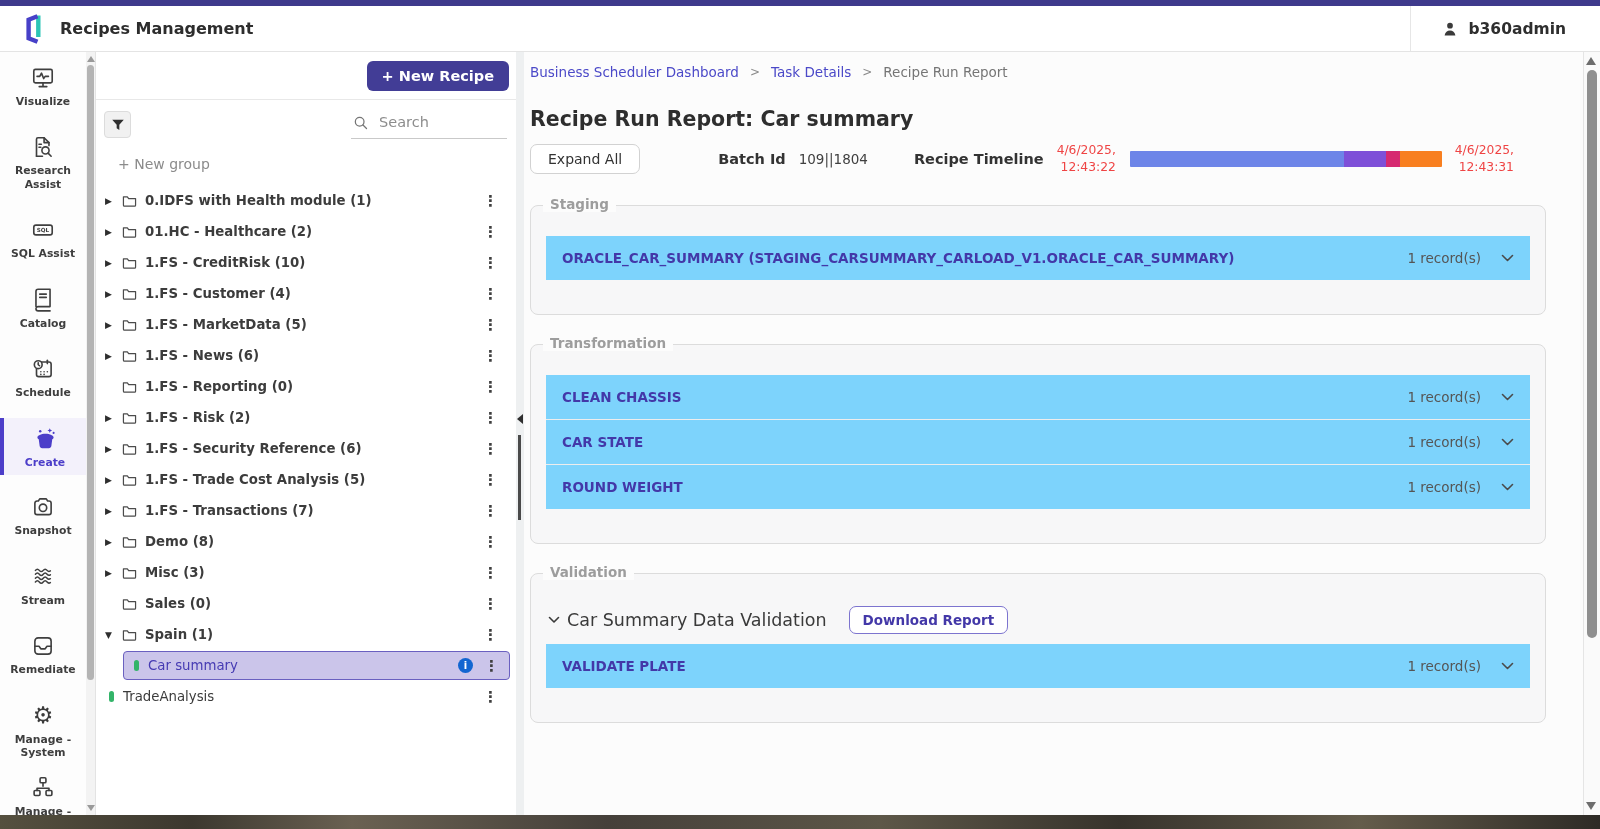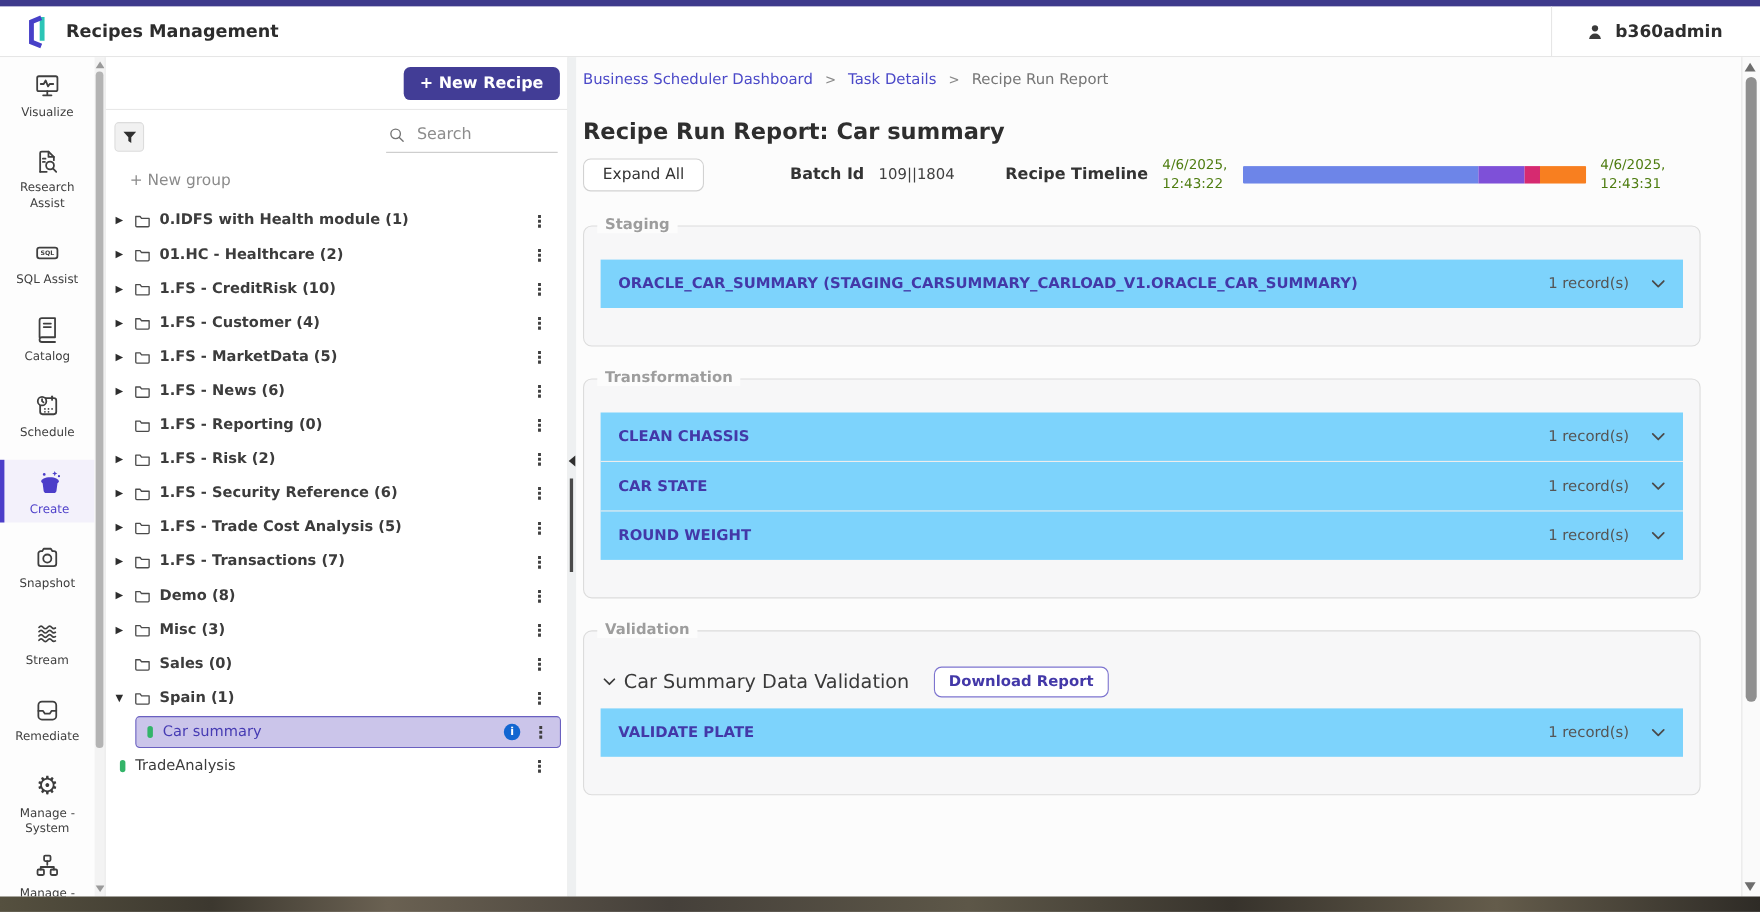--- a/index.html
+++ b/index.html
@@ -16,21 +16,21 @@
   .user{display:flex;align-items:center;gap:9px;font-weight:bold;font-size:15.5px;color:#2e2e2e;
         margin-right:34px;cursor:pointer;}
   
   .iconbar{position:absolute;top:52px;left:0;width:86px;bottom:14px;background:#fdfdfd;
            overflow:hidden;padding-top:12px;box-sizing:border-box;}
   .nav-item{width:86px;display:flex;flex-direction:column;align-items:center;margin-bottom:25px;
             cursor:pointer;box-sizing:border-box;}
   .nav-item.two{margin-bottom:14px;}
   .nav-icon{display:flex;height:27px;align-items:center;}
   .gear-glyph{font-size:23px;line-height:26px;color:#3b3b3b;}
-  .nav-label{font-size:10.8px;color:#3e3e3e;margin-top:4px;text-align:center;line-height:1.25;max-width:68px;}
+  .nav-label{font-size:10.8px;color:#3e3e3e;margin-top:4px;text-align:center;line-height:1.25;max-width:68px;font-weight:bold;}
   .nav-item.active{background:#f3f1fb;border-left:4px solid #4c3ec9;padding:7px 0 6px;margin-top:-7px;margin-bottom:18px;}
   .nav-item.active .nav-label{color:#4c3ec9;}
   
   .side-scroll{position:absolute;left:86px;top:52px;width:9px;bottom:14px;background:#f3f3f3;}
   .side-scroll .thumb{position:absolute;left:1px;width:7px;top:13px;height:615px;background:#b4b4b4;border-radius:4px;}
   .tri-up{width:0;height:0;border-left:4px solid transparent;border-right:4px solid transparent;
           border-bottom:6px solid #9a9a9a;position:absolute;top:4px;left:0.5px;}
   .tri-dn{width:0;height:0;border-left:4px solid transparent;border-right:4px solid transparent;
           border-top:6px solid #9a9a9a;position:absolute;bottom:4px;left:0.5px;}
   
@@ -74,21 +74,21 @@
   .bc-link{color:#4b49c8;cursor:pointer;}
   .bc-sep{color:#8a8a8a;margin:0 11px;font-size:12px;}
   .bc-current{color:#757575;}
   .page-title{font-size:20.5px;font-weight:bold;color:#2e2e2e;margin:27px 0 0 0;}
   .controls{display:flex;align-items:center;margin-top:13px;height:30px;}
   .expand-all{background:#fff;border:1px solid #d2d2d2;border-radius:7px;font-weight:normal;font-size:14px;
               color:#333;padding:6px 17px;font-family:inherit;cursor:pointer;}
   .batch-label{margin-left:78px;font-weight:bold;font-size:14.5px;color:#333;}
   .batch-value{margin-left:13px;font-size:13.5px;color:#404040;}
   .tl-label{margin-left:46px;font-weight:bold;font-size:14.5px;color:#333;white-space:nowrap;}
-  .tl-date{margin-left:13px;font-size:12.3px;color:#4d7c0f;line-height:1.35;white-space:nowrap;}
+  .tl-date{margin-left:13px;font-size:12.3px;color:#ef4444;line-height:1.35;white-space:nowrap;text-align:right;}
   .tl-bar{margin-left:14px;width:312px;height:16px;display:flex;border-radius:1px;overflow:hidden;flex:none;}
   .tl-seg{height:100%;}
   #sections{margin-top:31px;}
   .section{position:relative;background:#f7f7f8;border:1px solid #dcdcdc;border-radius:8px;
            padding:30px 15px 34px;margin-bottom:29px;}
   .legend{position:absolute;top:-10px;left:12px;background:#fcfcfc;padding:0 7px;
           font-weight:bold;font-size:13.5px;color:#9d9d9d;}
   .group-header{display:flex;align-items:center;margin:2px 0 10px 2px;font-size:17.5px;color:#3a3a3a;}
   .gh-chev{margin-right:7px;display:flex;cursor:pointer;}
   .download-btn{margin-left:22px;background:#fff;border:1px solid #7d74cf;border-radius:7px;color:#4338a8;

